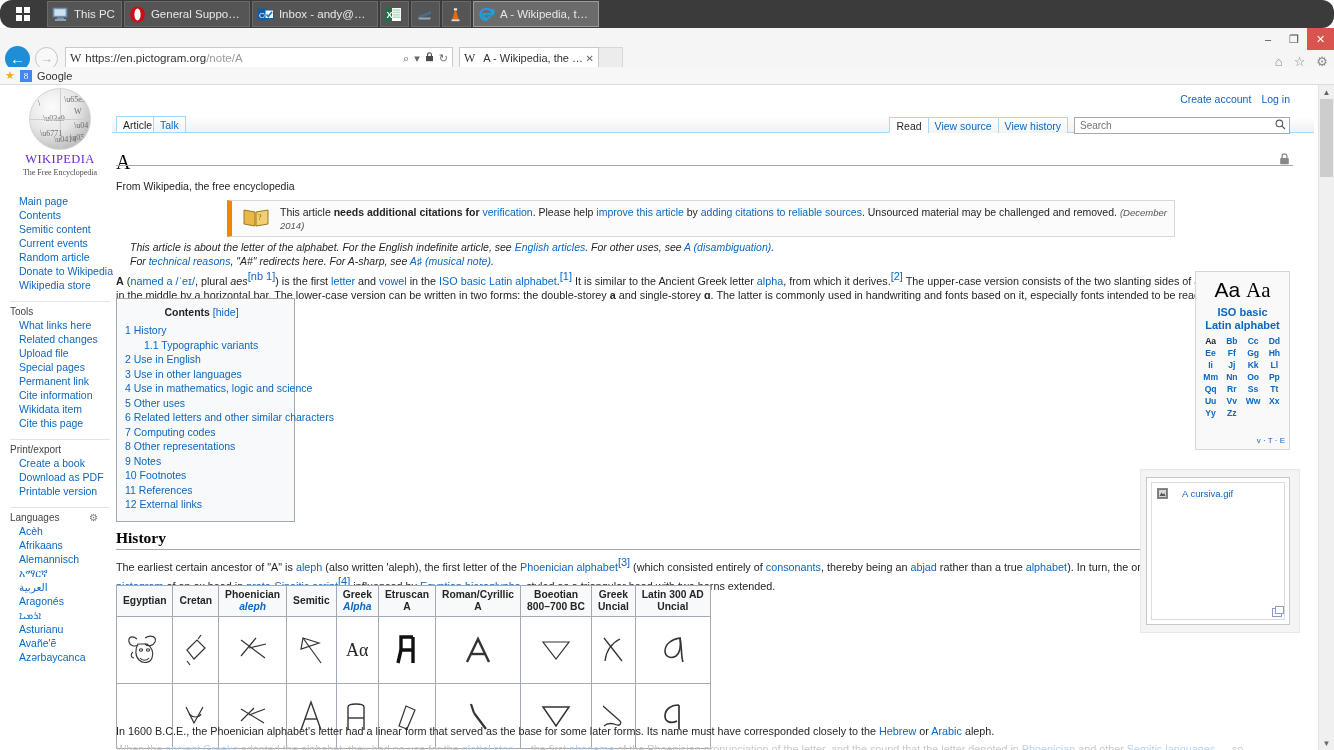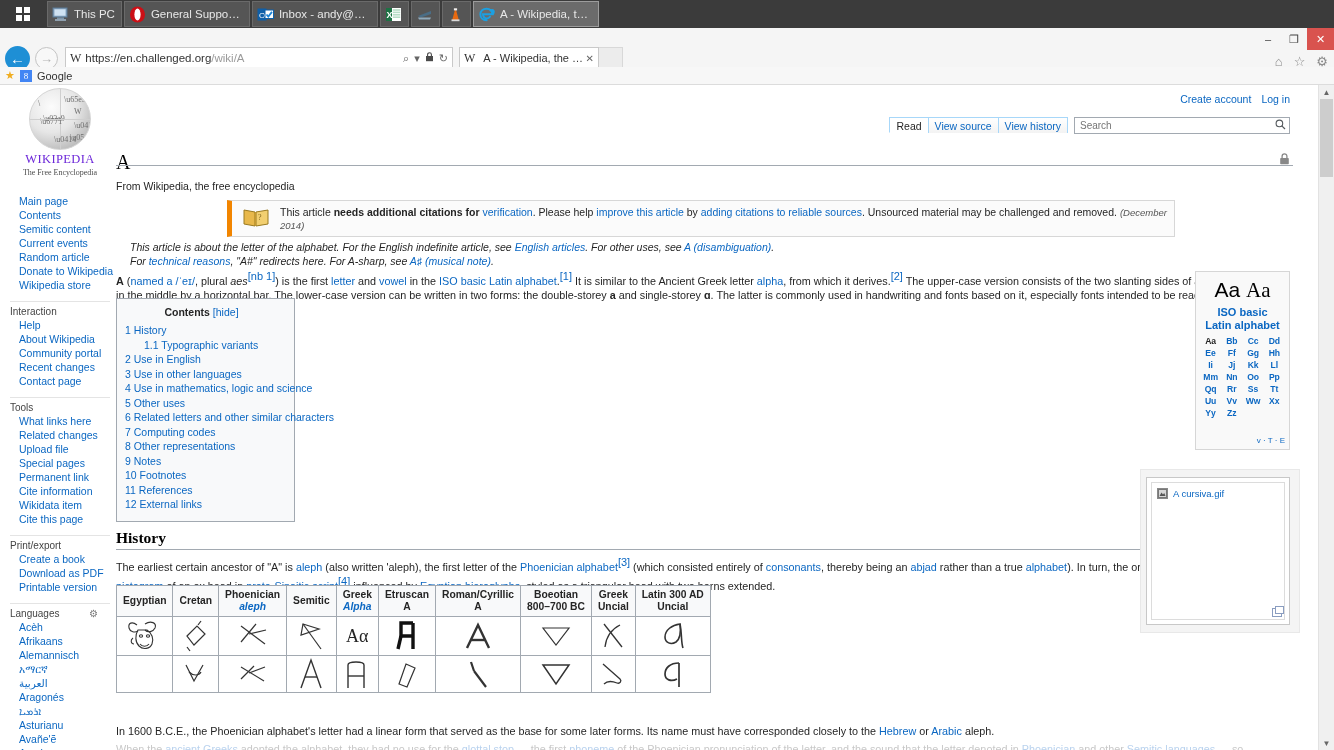--- a/index.html
+++ b/index.html
@@ -9,21 +9,21 @@
     overflow: hidden;
     background: #fff;
     font-family: "Liberation Sans", sans-serif;
   }
 
   
   #taskbar {
     position: absolute; top: 0; left: 0;
     width: 1334px; height: 28px;
     background: #3b3b3b;
-    display: flex; align-items: center;
+    display: flex; align-items: center; border-radius: 12px;
   }
   .start-btn {
     width: 46px; height: 28px;
     display: flex; align-items: center; justify-content: center;
     flex: 0 0 auto;
   }
   .win-logo { width: 15px; height: 15px; position: relative; }
   .win-logo i {
     position: absolute; background: #fff; display: block;
   }
@@ -391,21 +391,21 @@
     vertical-align: middle;
   }
   #evotable th {
     background: #f8f9fa;
     font-weight: bold;
     padding: 3px 6px;
     line-height: 12px;
     font-size: 10.3px;
   }
   #evotable th .it { color: #0b67c2; font-style: italic; }
-  #evotable td.glyph { height: 30px; width: auto; padding: 1px 4px; }
+  #evotable td.glyph { height: 30px; width: auto; padding: 15px 4px; }
   .gsvg { display: block; margin: 0 auto; }
 
   
   #infobox {
     position: absolute; right: 24px; top: 186px;
     width: 95px;
     border: 1px solid #d6d6d6;
     background: #f9f9f9;
     padding: 6px 4px 4px 4px;
     text-align: center;
@@ -437,21 +437,21 @@
     border: 1px solid #c8c8c8;
     background: #fff;
     padding: 4px;
   }
   #imgph .inner {
     width: 100%; height: 100%;
     border: 1px solid #dcdcdc;
     position: relative;
     padding: 5px;
   }
-  #imgph .brokenrow { display: flex; align-items: center; gap: 5px; }
+  #imgph .brokenrow { display: flex; align-items: center; gap: 14px; }
   #imgph .bico {
     width: 11px; height: 11px;
     border: 1px solid #888; background: #f0f0f0;
     position: relative;
     display:flex;align-items:center;justify-content:center;
     font-size:7px; color:#555;
   }
   #imgph .cap { color: #0b67c2; font-size: 9.5px; }
   #imgph .expand {
     position: absolute; right: 2px; bottom: 2px;
@@ -566,21 +566,21 @@
     <div class="wc">❐</div>
     <div class="wc close">✕</div>
   </div>
 
   <div class="navrow">
     <div class="backbtn">←</div>
     <div class="fwdbtn">→</div>
 
     <div class="addrbar">
       <span class="addr-w">W</span>
-      <span class="addr-url"><span>https://en.challenged.org</span><span class="grey">/wiki/A</span></span>
+      <span class="addr-url"><span>https://en.pictogram.org</span><span class="grey">/note/A</span></span>
       <span class="addr-icons">
         <span>⌕</span>
         <span>▾</span>
         <span>
           <svg width="9" height="10" viewBox="0 0 9 10">
               <rect x="1" y="4" width="7" height="5.2" fill="#4a4a4a"></rect>
               <path d="M2.6 4 V2.6 A1.9 1.9 0 0 1 6.4 2.6 V4" stroke="#4a4a4a" stroke-width="1.1" fill="none"></path>
             </svg>
         </span>
         <span>↻</span>
@@ -611,46 +611,38 @@
 <div id="page">
 
   <div id="wiki-sidebar">
     <div id="wp-logo">
       <div class="globe">
         <span style="left:8px;top:10px;">\</span>
         <span style="left:34px;top:6px;">\u65e5</span>
         <span style="left:44px;top:18px;">W</span>
         <span style="left:13px;top:25px;">\u03a9</span>
         <span style="left:44px;top:32px;">\u0418</span>
-        <span style="left:10px;top:28px;">\u6771</span>
+        <span style="left:10px;top:40px;">\u6771</span>
         <span style="left:40px;top:44px;">\u05d2</span>
         <span style="left:24px;top:46px;">\u0414</span>
       </div>
       <div class="wp-word">WIKIPEDIA</div>
       <div class="wp-sub">The Free Encyclopedia</div>
     </div>
 
     <div style="margin-top:6px;">
       <div class="sb-link top">Main page</div>
       <div class="sb-link top">Contents</div>
       <div class="sb-link top">Semitic content</div>
       <div class="sb-link top">Current events</div>
       <div class="sb-link top">Random article</div>
       <div class="sb-link top">Donate to Wikipedia</div>
       <div class="sb-link top">Wikipedia store</div>
     </div>
 
-    <div>
-      <div class="sb-group-title">Interaction</div>
-      <div class="sb-link">Help</div>
-      <div class="sb-link">About Wikipedia</div>
-      <div class="sb-link">Community portal</div>
-      <div class="sb-link">Recent changes</div>
-      <div class="sb-link">Contact page</div>
-    </div>
 
     <div>
       <div class="sb-group-title">Tools</div>
       <div class="sb-link">What links here</div>
       <div class="sb-link">Related changes</div>
       <div class="sb-link">Upload file</div>
       <div class="sb-link">Special pages</div>
       <div class="sb-link">Permanent link</div>
       <div class="sb-link">Cite information</div>
       <div class="sb-link">Wikidata item</div>
@@ -683,20 +675,24 @@
     </div>
   </div>
 
   <div id="wiki-content">
 
     <div id="usertools">
       <span>Create account</span>
       <span>Log in</span>
     </div>
 
+    <div id="tabrow">
+      <div class="ptab sel ptab-l1">Article</div>
+      <div class="ptab ptab-l2">Talk</div>
+    </div>
 
     <div id="rtabs" style="right:246px;">
       <div class="ptab sel">Read</div>
       <div class="ptab">View source</div>
       <div class="ptab">View history</div>
     </div>
 
     <div id="searchbox">
       <input type="text" placeholder="Search" style="">
       <span>

